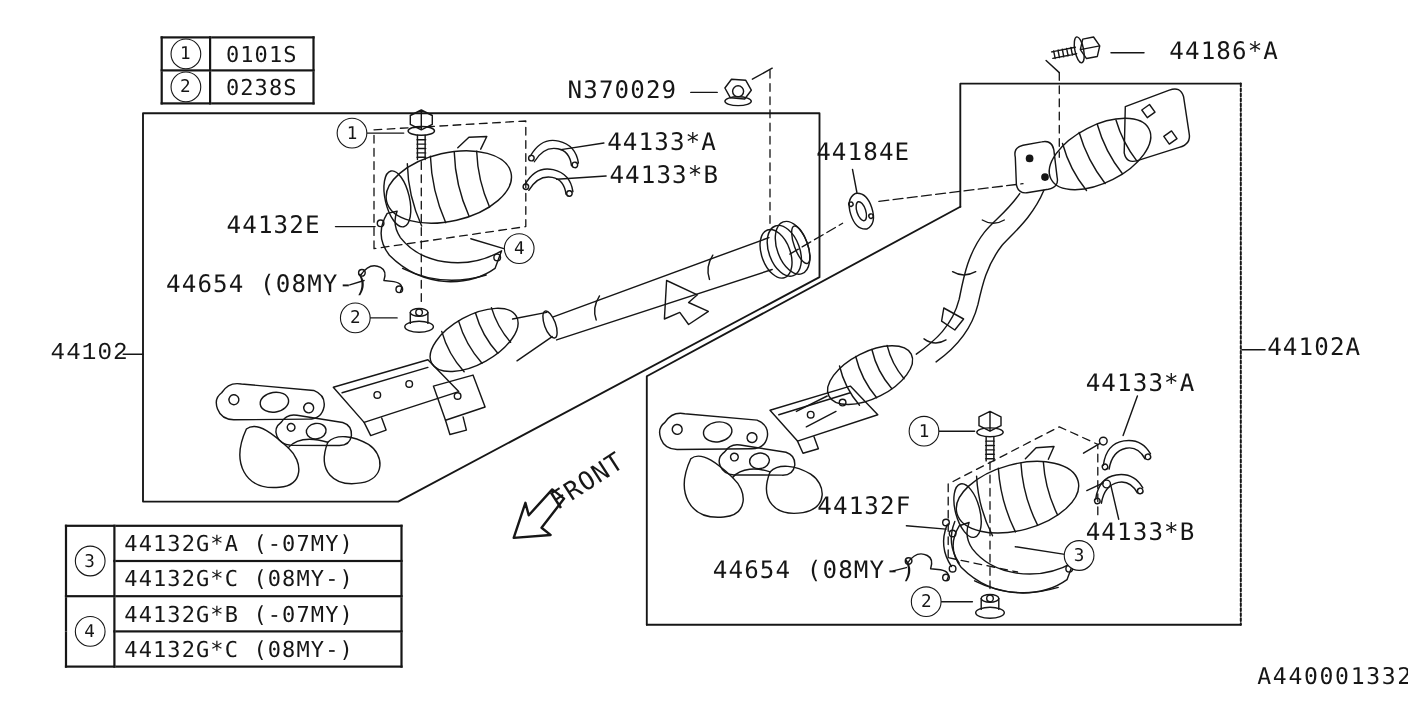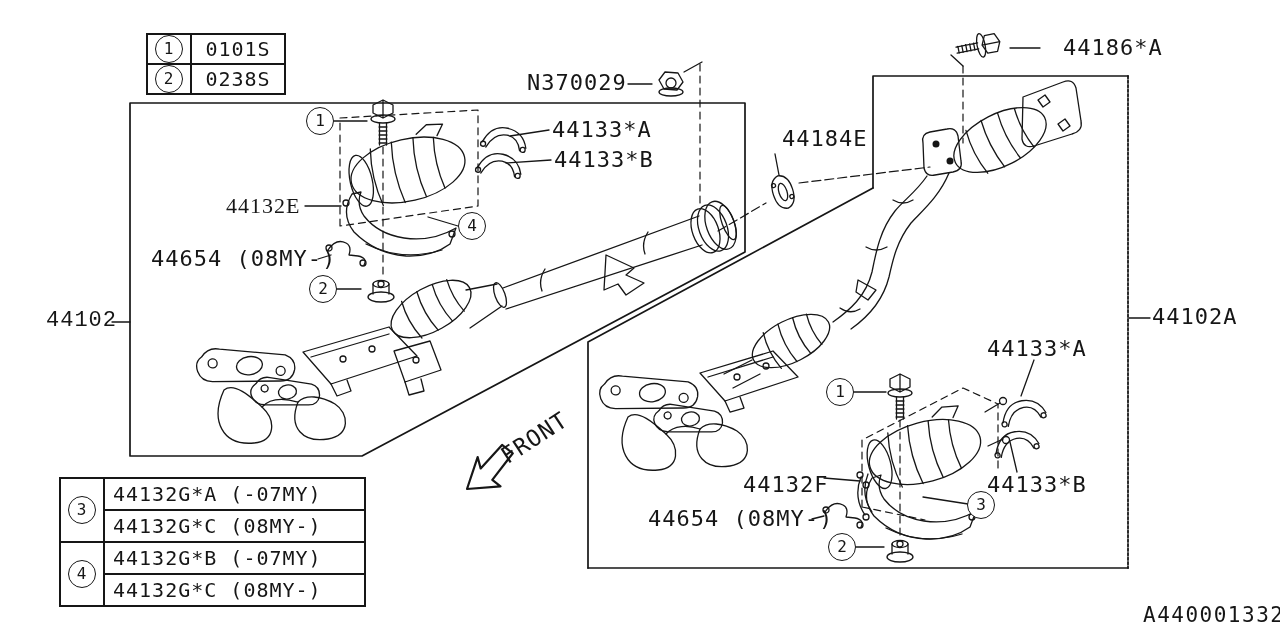--- a/index.html
+++ b/index.html
@@ -306,30 +306,30 @@
   </tbody>
     </table>
 
   <div class="marker" style="left:306px;top:107px;">1</div>
   <div class="marker" style="left:309px;top:275px;">2</div>
   <div class="marker" style="left:458px;top:212px;">4</div>
   <div class="marker" style="left:826px;top:378px;">1</div>
   <div class="marker" style="left:828px;top:533px;">2</div>
   <div class="marker" style="left:967px;top:491px;">3</div>
 
-  <div class="callout" style="left:527px;top:72px;">N370029</div>
+  <div class="callout" style="left:516px;top:72px;">N370029</div>
   <div class="callout" style="left:1043px;top:37px;margin-left:20px;">44186*A</div>
-  <div class="callout" style="left:782px;top:128px;">44184E</div>
+  <div class="callout" style="left:742px;top:128px;">44184E</div>
   <div class="callout" style="left:552px;top:119px;">44133*A</div>
   <div class="callout" style="left:554px;top:149px;">44133*B</div>
-  <div class="callout" style="left:226px;top:195px;font-family:Liberation Serif, serif;">44132E</div>
+  <div class="callout" style="left:206px;top:195px;">44132E</div>
   <div class="callout" style="left:151px;top:248px;">44654 (08MY-)</div>
   <div class="callout" style="left:46px;top:310px;font-family:Liberation Mono, monospace;">44102</div>
   <div class="callout" style="left:1152px;top:306px;text-align:right;">44102A</div>
   <div class="callout" style="left:987px;top:338px;">44133*A</div>
   <div class="callout" style="left:987px;top:474px;">44133*B</div>
-  <div class="callout" style="left:743px;top:474px;">44132F</div>
+  <div class="callout" style="left:743px;top:450px;">44132F</div>
   <div class="callout" style="left:648px;top:508px;">44654 (08MY-)</div>
 
   <div id="front-label">FRONT</div>
   <div id="drawing-no" class="small">A440001332</div>
 
 </div>
 
 </body></html>

